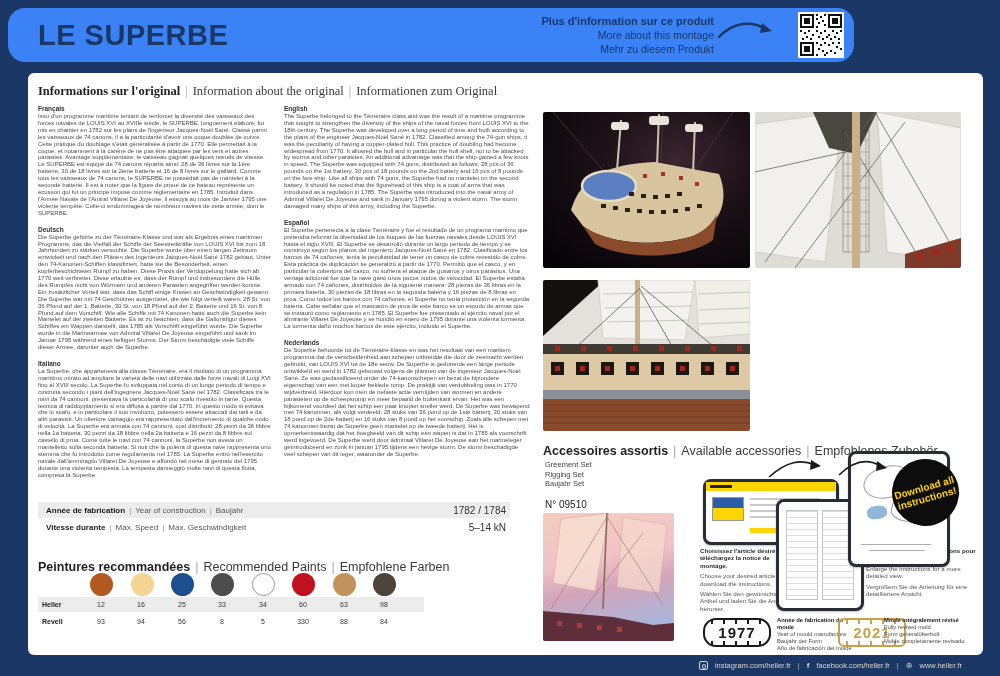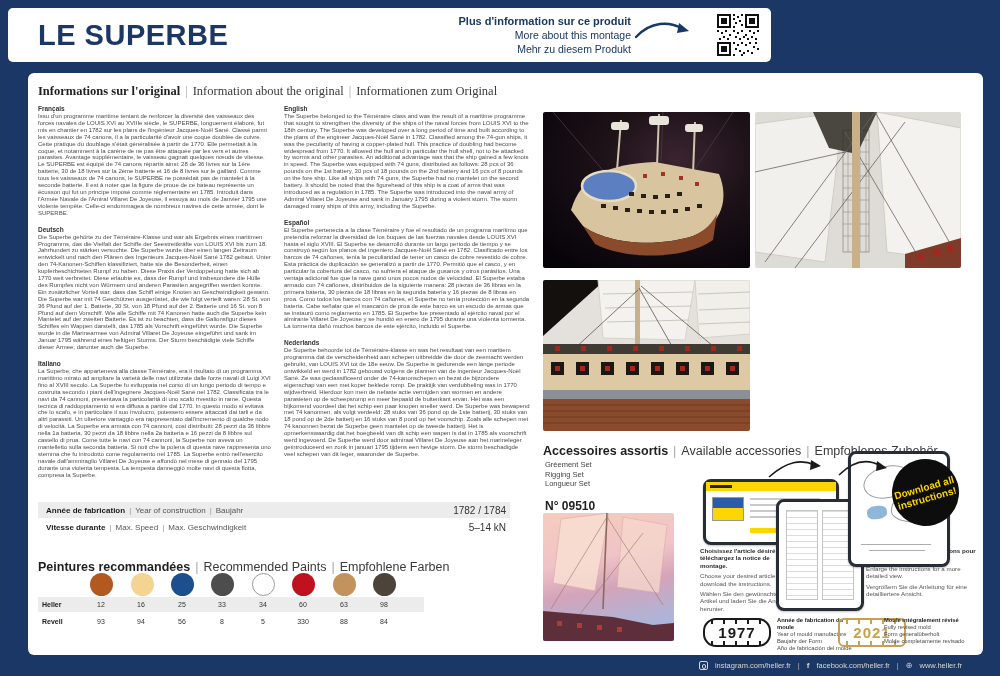--- a/index.html
+++ b/index.html
@@ -1,20 +1,20 @@
 <!DOCTYPE html>
 <html><head>
 <meta charset="utf-8">
 <style>
   html,body{margin:0;padding:0;}
   body{font-family:"Liberation Sans", sans-serif; -webkit-font-smoothing:antialiased;}
   #page{position:relative;width:1000px;height:676px;background:#1b3766;overflow:hidden;}
 
   
-  .hdr{position:absolute;left:8px;top:8px;width:763px;height:54px;background:#ffffff;border-radius:5px;}
+  .hdr{position:absolute;left:8px;top:8px;width:846px;height:54px;background:#3b82f6;border-radius:17px;}
   .hdr-title{position:absolute;left:30px;top:0;height:54px;line-height:54px;font-size:29px;font-weight:800;letter-spacing:.5px;color:#1b3766;}
   .hdr-info{position:absolute;right:140px;top:6px;text-align:right;color:#1b3766;}
   .hdr-info .l1{font-size:11px;font-weight:800;line-height:14px;}
   .hdr-info .l2{font-size:10.5px;line-height:14px;}
   .hdr-arrow{position:absolute;right:80px;top:8px;}
   .hdr-qr{position:absolute;right:10px;top:4px;width:46px;height:46px;}
 
   
   .panel{position:absolute;left:28px;top:73px;width:955px;height:582px;background:#ffffff;border-radius:6px;}
 
@@ -22,21 +22,21 @@
   .h3 .hb{font-weight:800;color:#1f1f1f;}
   .h3 .hsep{color:#a8a8a8;padding:0 5px;font-weight:400;}
 
   .col{position:absolute;display:flex;flex-direction:column;gap:9px;}
   .para-label{font-size:6.5px;font-weight:700;color:#333;margin-bottom:1px;}
   .para-text{font-size:6px;line-height:6.9px;color:#4c4c4c;white-space:pre-line;text-align:left;}
 
   .photo{position:absolute;overflow:hidden;border-radius:2px;}
 
   .acc-lines{position:absolute;left:517px;top:387px;font-size:7.5px;line-height:9.5px;color:#444;}
-  .acc-ref{position:absolute;left:517px;top:426px;font-size:12px;font-weight:700;color:#222;}
+  .acc-ref{position:absolute;left:517px;top:426px;font-size:10px;font-weight:400;color:#222;}
 
   
   .tablet{position:absolute;background:#fff;border:3px solid #272c35;border-radius:8px;box-shadow:0 1px 2px rgba(0,0,0,.25);}
   .t1{left:675px;top:406px;width:130px;height:60px;z-index:1;}
   .t2{left:748px;top:426px;width:82px;height:106px;z-index:2;}
   .t3{left:820px;top:378px;width:96px;height:110px;z-index:3;}
   .t1-head{position:absolute;left:0;top:0;right:0;height:9px;background:#ffd500;}
   .t1-head:after{content:"";position:absolute;left:4px;top:3px;width:22px;height:3px;background:#222;}
   .t1-box{position:absolute;left:6px;top:15px;width:30px;height:22px;border:1px solid #999;background:linear-gradient(180deg,#2b5ca8 0 45%,#ffd500 45% 100%);}
   .t1-line{position:absolute;height:2px;background:#c9c9c9;}
@@ -362,21 +362,21 @@
       </svg>
     </div>
 
     <div class="h3" style="left:515px;top:371px;">
       <span class="hb">Accessoires assortis</span><span class="hsep">|</span><span>Available accessories</span><span class="hsep">|</span><span>Empfohlenes Zubehör</span>
     </div>
 
     <div class="acc-lines">
       <div>Gréement Set</div>
       <div>Rigging Set</div>
-      <div>Longueur Set</div>
+      <div>Baujahr Set</div>
     </div>
     <div class="acc-ref">N° 09510</div>
 
     <div class="photo" style="left:515px;top:440px;width:131px;height:128px;">
       <svg width="131" height="128" viewBox="0 0 131 128">
         <defs>
           <linearGradient id="pg4" x1="0" y1="0" x2="0.2" y2="1">
             <stop offset="0%" stop-color="#f4cdbd"></stop>
               <stop offset="42%" stop-color="#f0c3c8"></stop>
               <stop offset="66%" stop-color="#d3a4ba"></stop>

